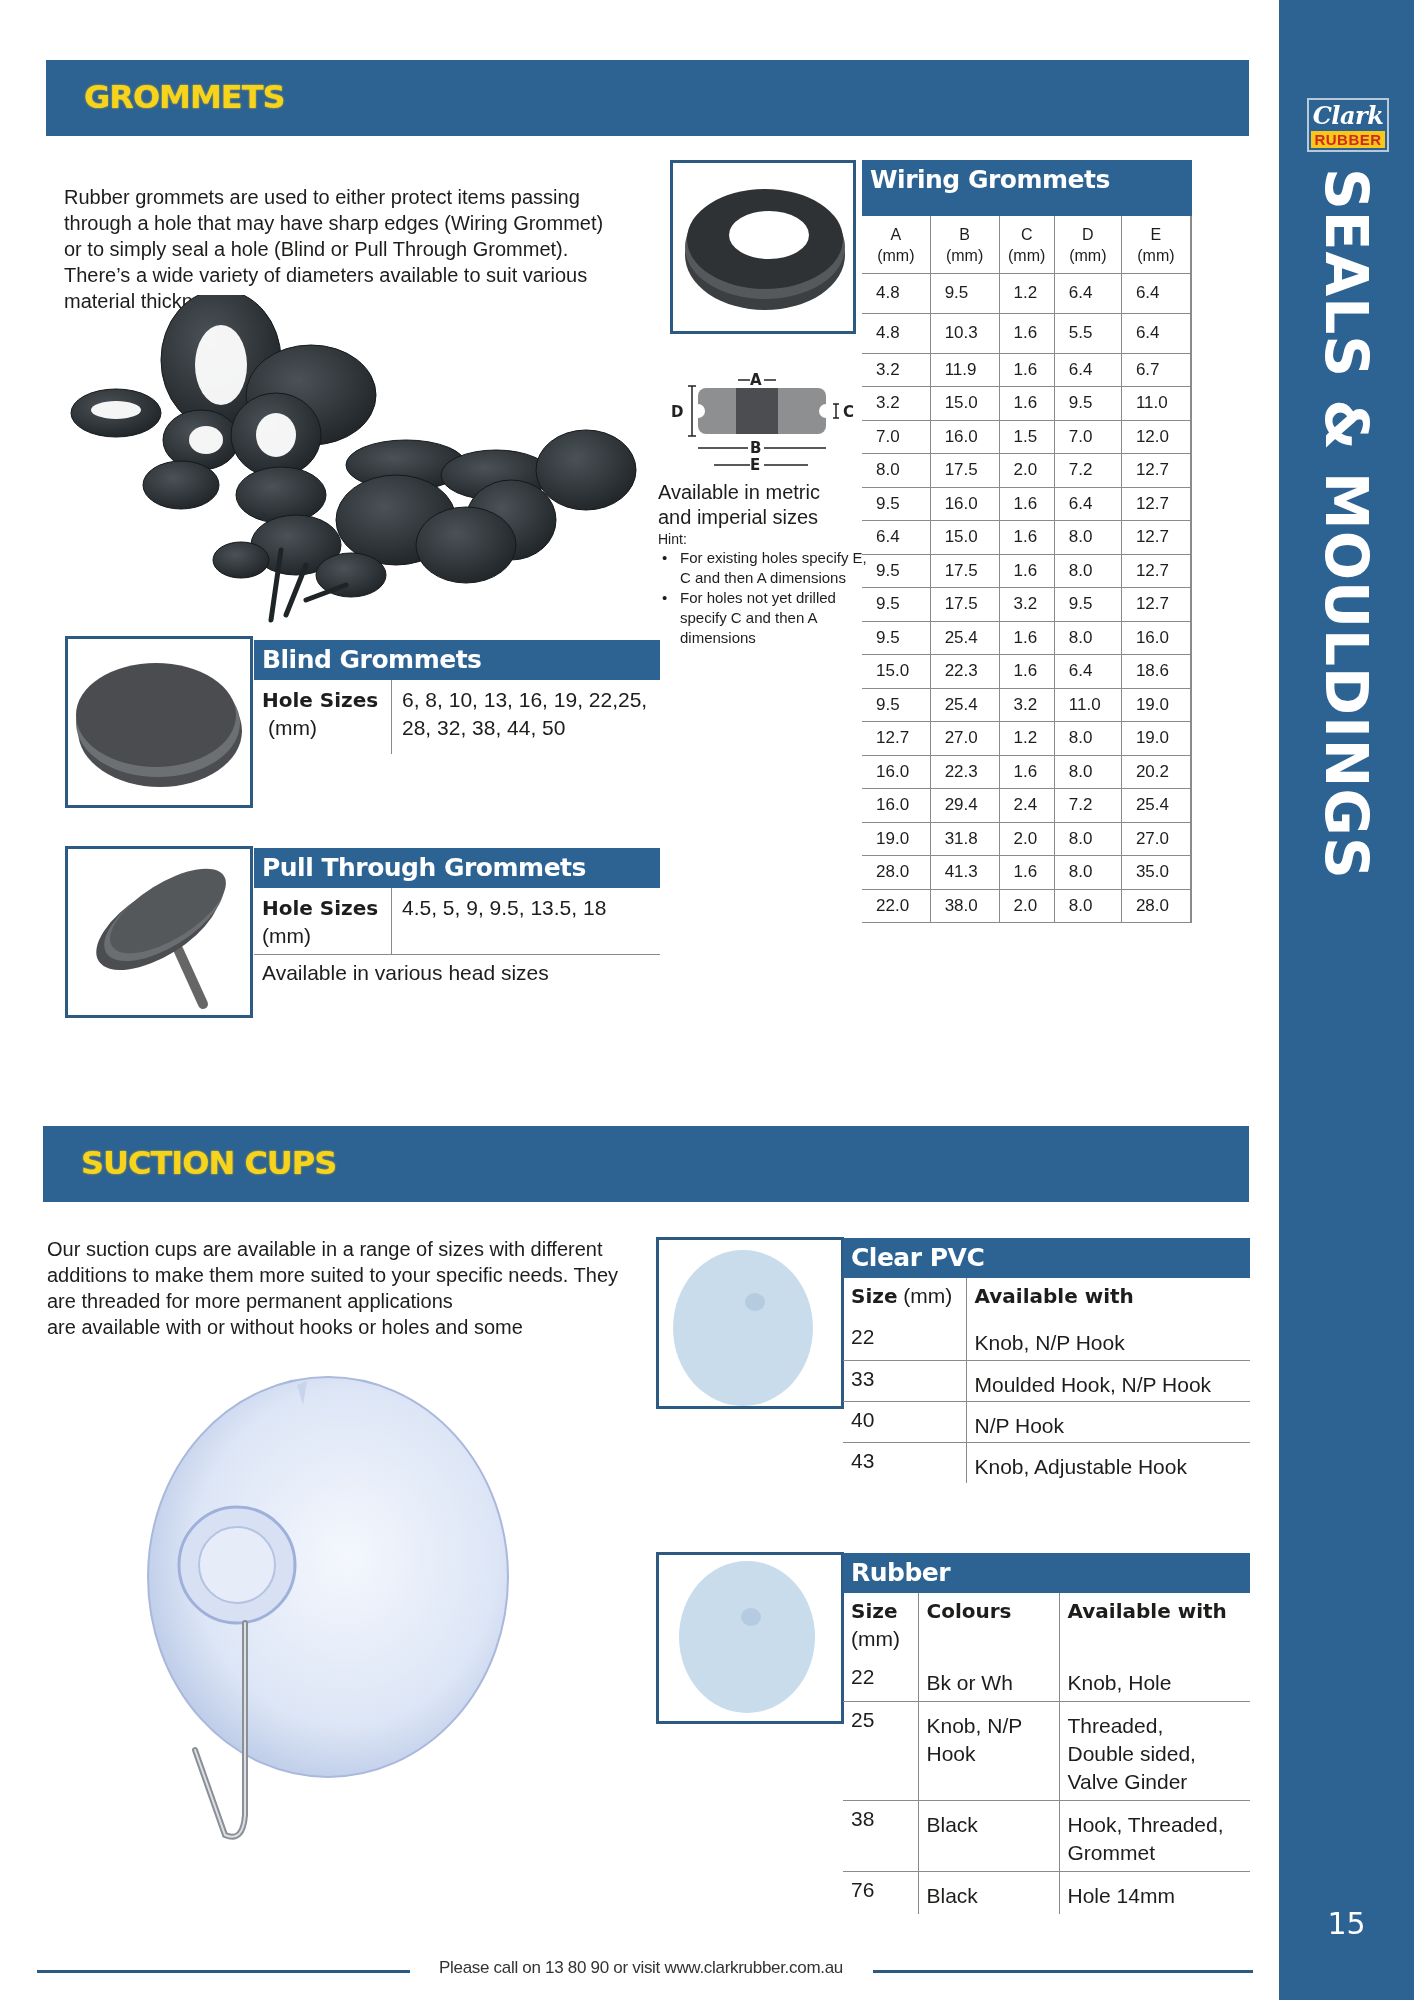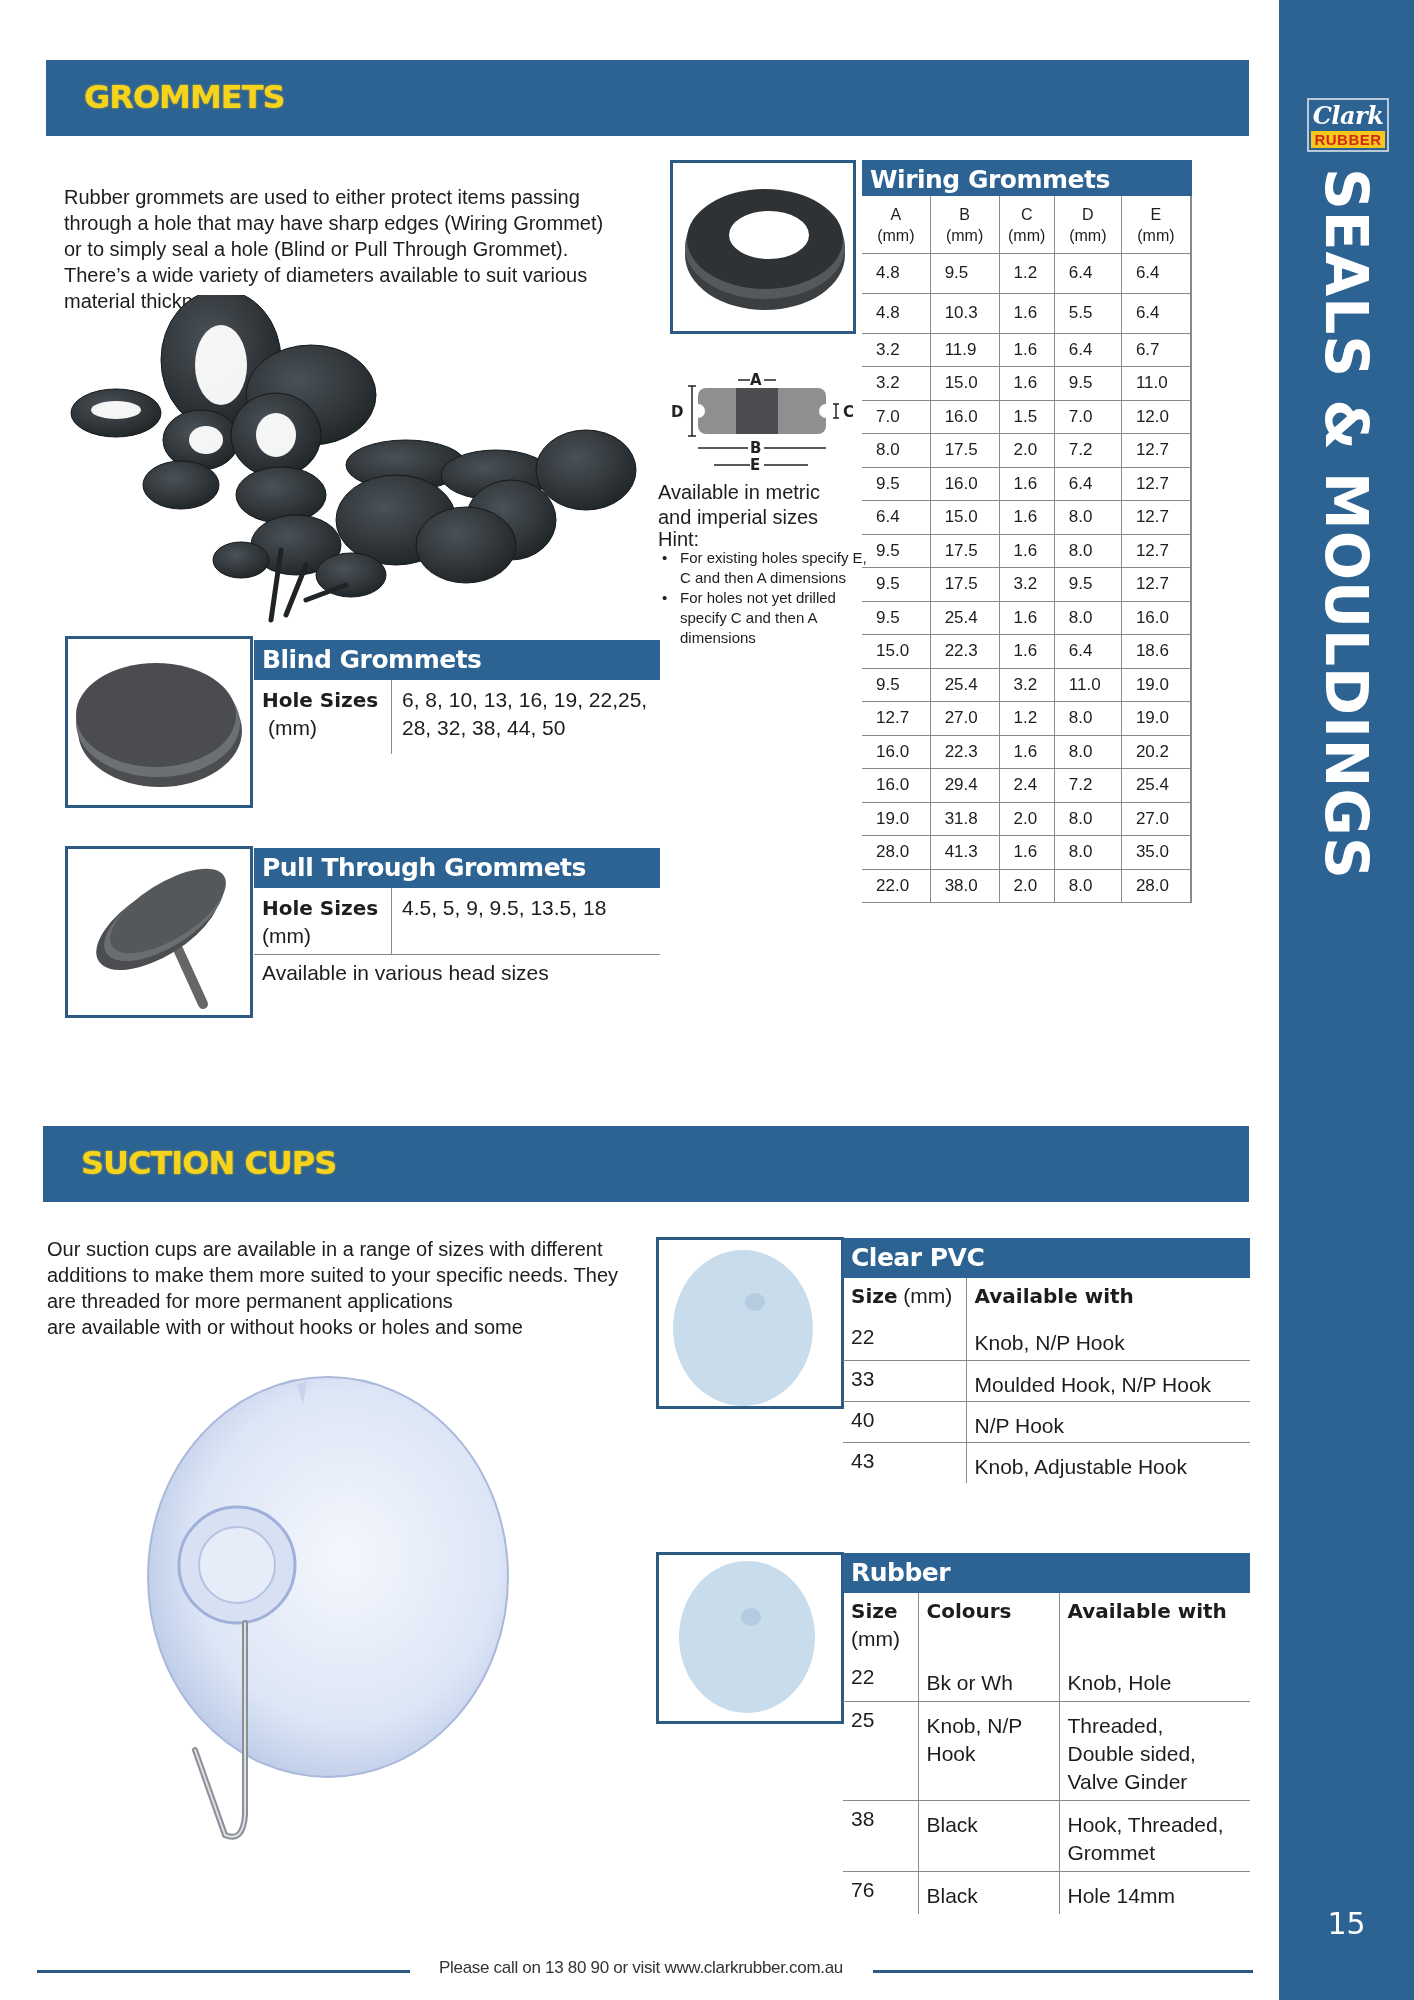--- a/index.html
+++ b/index.html
@@ -20,33 +20,33 @@
 
   .intro { position: absolute; font-family: "Liberation Sans", sans-serif; font-size: 20px; line-height: 26px; color: #1d1d1b; margin-top: 27px; }
 
   .img-box { position: absolute; border: 3px solid #2c5a82; background: #fff; overflow: hidden; }
 
   
   .tbl-title { position: absolute; background: #2c6393; color: #fff; font-family: "DejaVu Sans", sans-serif; font-weight: bold; font-size: 25px; padding-left: 8px; letter-spacing: -0.5px; }
 
   
   .wiring { position: absolute; left: 862px; top: 160px; width: 330px; }
-  .wiring .tbl-title { position: static; height: 36px; line-height: 40px; }
+  .wiring .tbl-title { position: static; height: 56px; line-height: 40px; }
   .wiring table { width: 330px; border-collapse: collapse; font-family: "Liberation Sans", sans-serif; font-size: 17px; color: #1d1d1b; }
   .wiring td { border: 1px solid #8a8a8a; padding: 0 0 0 14px; height: 33.5px; text-align: left; }
   .wiring tr.hd td { height: 57px; text-align: center; padding: 2px 0 0; line-height: 21px; font-size: 16px; border-top: none; }
   .wiring tr.tall td { height: 40px; }
   .wiring td:first-child { border-left: none; }
   .wiring td:last-child { border-right: 2px solid #8a8a8a; }
 
   
   .diagram { position: absolute; left: 668px; top: 368px; width: 200px; height: 104px; }
   .diagram-note { position: absolute; left: 658px; top: 480px; width: 210px; font-family: "Liberation Sans", sans-serif; color: #1d1d1b; }
   .diagram-note .big { font-size: 20px; line-height: 25px; }
-  .diagram-note .hint { font-size: 20px; line-height: 18px; }
+  .diagram-note .hint { font-size: 14px; line-height: 18px; }
   .diagram-note ul { list-style: none; font-size: 15px; line-height: 20px; }
   .diagram-note li { position: relative; padding-left: 22px; }
   .diagram-note li::before { content: "•"; position: absolute; left: 4px; top: 0; }
 
   
   .spec { position: absolute; font-family: "Liberation Sans", sans-serif; }
   .spec .tbl-title { position: static; height: 40px; line-height: 40px; }
   .spec .row { display: flex; }
   .spec .label { width: 138px; padding: 6px 0 0 8px; font-size: 21px; line-height: 28px; border-right: 1px solid #8a8a8a; }
   .spec .label b { font-family: "DejaVu Sans", sans-serif; font-size: 20px; }

